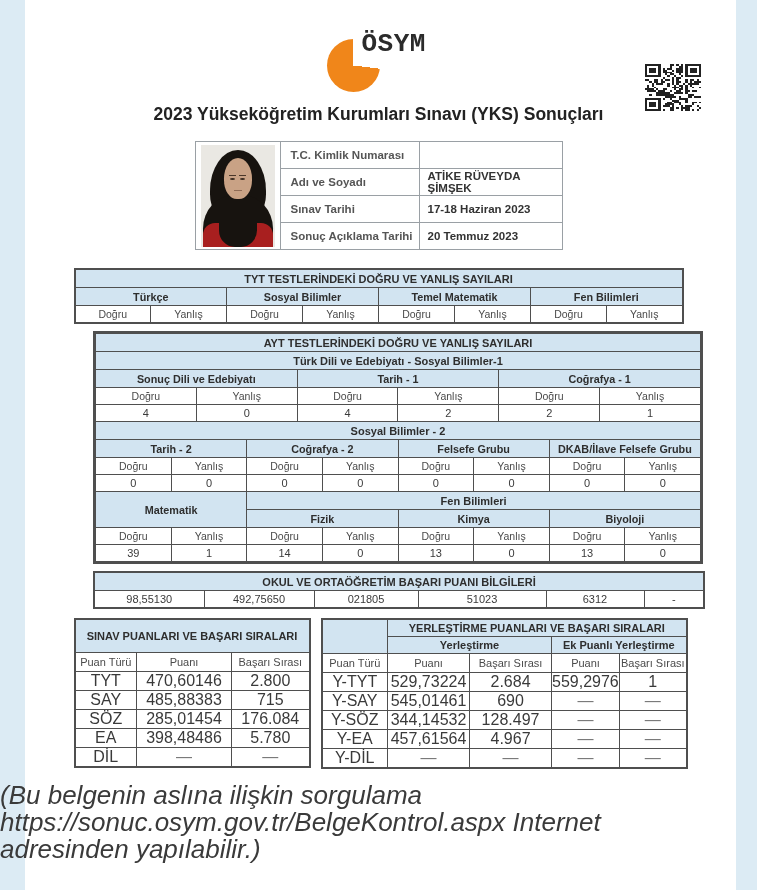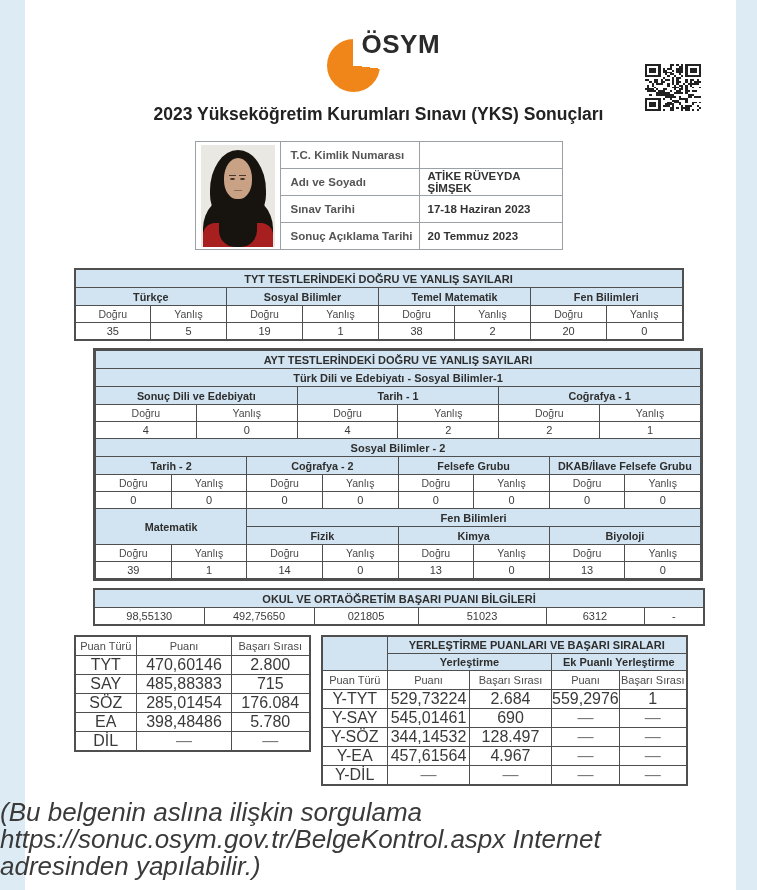--- a/index.html
+++ b/index.html
@@ -7,21 +7,21 @@
     width:757px; height:890px; position:relative; overflow:hidden;
     background:#ffffff; color:#333;
     font-family:"Liberation Sans", sans-serif;
   }
   .strip { position:absolute; top:0; bottom:0; background:#dcebf4; z-index:0; }
   .strip.left { left:0; width:25px; }
   .strip.right { right:0; width:21px; }
   .page { position:relative; z-index:1; }
 
   
-  .logo-area { width:104px; height:64px; margin:28px auto 0; position:relative; }
+  .logo-area { width:104px; height:64px; margin:28px auto 0; position:relative;font-family:Liberation Mono, monospace; }
   .logo-circle { position:absolute; left:0; top:11px; width:53px; height:53px; border-radius:50%;
     background:conic-gradient(#ffffff 0deg 97deg, #f0861a 97deg 360deg); }
   .logo-text { position:absolute; left:35px; top:1px; font-size:26px; font-weight:bold; color:#2b2b2b; letter-spacing:0.5px; }
   .qr { position:absolute; left:645px; top:36px; width:56px; height:47px; }
 
   .doc-title { text-align:center; font-size:17.5px; font-weight:bold; color:#222; margin-top:12px; }
 
   
   .personal { width:342px; margin:16px auto 0; border-collapse:collapse; table-layout:fixed;font-weight:bold; }
   .personal td { border:1px solid #9aa0a5; }
@@ -356,30 +356,20 @@
       <tr>
         <td class="lab">Doğru</td>
         <td class="lab">Yanlış</td>
         <td class="lab">Doğru</td>
         <td class="lab">Yanlış</td>
         <td class="lab">Doğru</td>
         <td class="lab">Yanlış</td>
         <td class="lab">Doğru</td>
         <td class="lab">Yanlış</td>
       </tr>
-      <tr>
-        <td class="val">35</td>
-        <td class="val">5</td>
-        <td class="val">19</td>
-        <td class="val">1</td>
-        <td class="val">38</td>
-        <td class="val">2</td>
-        <td class="val">20</td>
-        <td class="val">0</td>
-      </tr>
     </tbody>
       </table>
   </div>
 
   <div class="wrap610 mt">
     <div class="ayt-wrap">
       <table class="grid">
         <tbody>
             <tr>
           <td class="blue ttl">AYT TESTLERİNDEKİ DOĞRU VE YANLIŞ SAYILARI</td>
@@ -519,20 +509,23 @@
   </div>
 
   <div class="bottom">
     <table class="btable" style="width:235px">
       <colgroup>
           <col style="width:62px">
           <col style="width:95px">
           <col style="width:78px">
         </colgroup>
       <tbody>
+          <tr>
+        <td colspan="3" class="blue bttl">SINAV PUANLARI VE BAŞARI SIRALARI</td>
+      </tr>
       <tr>
         <td class="bhead">Puan Türü</td>
         <td class="bhead">Puanı</td>
         <td class="bhead">Başarı Sırası</td>
       </tr>
       <tr>
         <td class="bval">TYT</td>
         <td class="bval">470,60146</td>
         <td class="bval">2.800</td>
       </tr>

